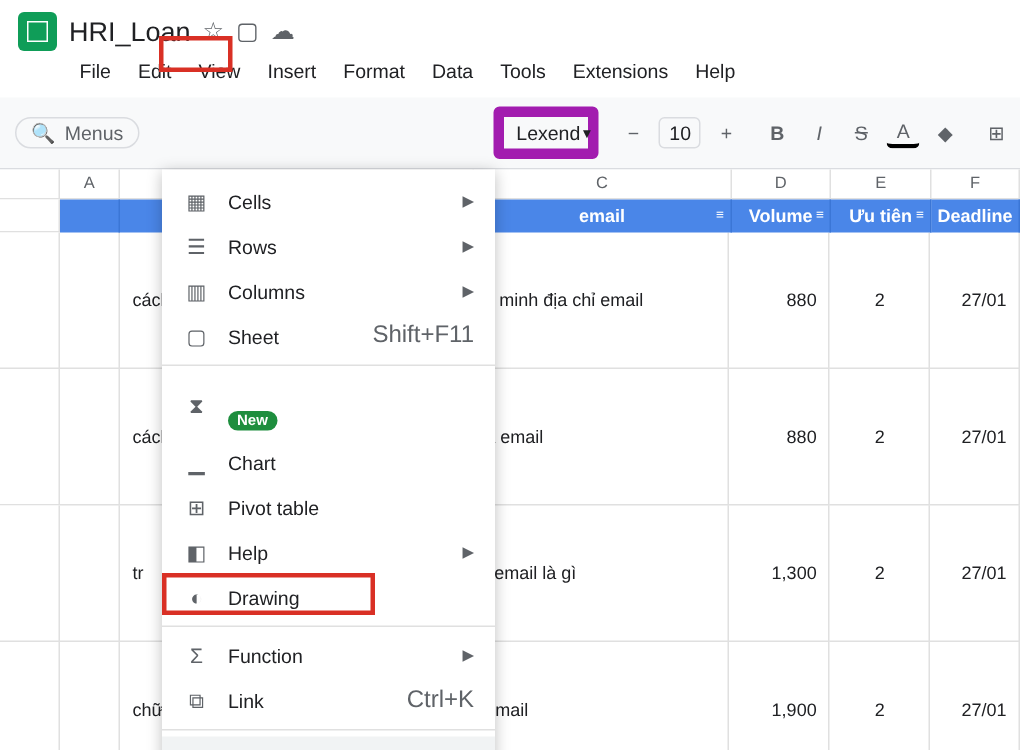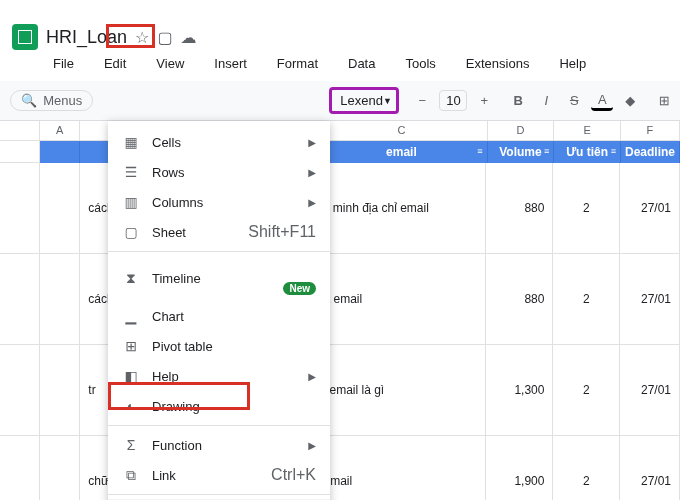--- a/index.html
+++ b/index.html
@@ -1,28 +1,28 @@
 <!DOCTYPE html>
 <html><head>
 <meta charset="utf-8">
 <style>
 * { margin:0; padding:0; box-sizing:border-box; font-family:Arial,sans-serif; }
 body { background:#fff; width:680px; height:500px; overflow:hidden; font-size:13px; color:#202124; }
-.titlebar { display:flex; align-items:center; gap:8px; padding:24px 12px 2px; }
+.titlebar { display:flex; align-items:center; gap:8px; padding:8px 12px 2px; }
 .sheets-logo { width:26px; height:26px; background:#0f9d58; border-radius:4px; position:relative; }
 .sheets-logo::after { content:""; position:absolute; top:6px; left:6px; right:6px; bottom:6px; border:1.5px solid #fff; }
 .doc-title { font-size:18px; color:#202124; }
 .title-icon { color:#5f6368; font-size:16px; cursor:pointer; }
-.menubar { display:flex; gap:16px; padding:0 12px 6px 46px; font-size:13px; }
+.menubar { display:flex; gap:4px; padding:0 12px 6px 46px; font-size:13px; }
 .menubar span { padding:4px 7px; border-radius:4px; cursor:pointer; }
 .toolbar { display:flex; align-items:center; gap:6px; padding:6px 10px; border-bottom:1px solid #dadce0; background:#f8f9fa; }
 .tb-btn { min-width:22px; height:24px; display:flex; align-items:center; justify-content:center; color:#5f6368; cursor:pointer; border-radius:4px; }
 .tb-sep { width:1px; height:20px; background:#dadce0; }
 .menus-pill { display:flex; align-items:center; gap:6px; border:1px solid #dadce0; border-radius:16px; padding:2px 10px; color:#5f6368; font-size:13px; }
-.font-sel { border:3px solid #a21caf; border-radius:4px; padding:3px 8px; min-width:70px; display:flex; align-items:center; justify-content:space-between; font-size:13px; }
+.font-sel { border:7px solid #a21caf; border-radius:4px; padding:3px 8px; min-width:70px; display:flex; align-items:center; justify-content:space-between; font-size:13px; }
 .size-box { border:1px solid #dadce0; border-radius:4px; padding:2px 6px; min-width:28px; text-align:right; font-size:13px; }
 .grid-area { position:relative; }
 .col-headers { display:flex; height:20px; border-bottom:1px solid #e0e0e0; background:#fff; }
 .corner { width:42px; border-right:1px solid #e0e0e0; }
 .colh { border-right:1px solid #e0e0e0; text-align:center; font-size:11px; color:#5f6368; padding-top:3px; position:relative; }
 .colh .flt { position:absolute; right:4px; top:3px; font-size:9px; color:#5f6368; }
 .wA{width:42px}.wB{width:248px}.wC{width:180px}.wD{width:70px}.wE{width:70px}.wF{width:62px}
 .hdr-row { display:flex; height:22px; }
 .hdr-cell { background:#4a86e8; color:#fff; font-weight:600; font-size:12px; display:flex; align-items:center; justify-content:center; border-right:1px solid #3b76d6; position:relative; }
 .hdr-cell .flt { position:absolute; right:4px; top:5px; font-size:9px; }
@@ -184,21 +184,20 @@
         <span class="dd-arrow">▶</span>
       </div>
     <div class="dd-item">
         <span class="dd-ic">▢</span>
         <span class="dd-label">Sheet</span>
         <span class="dd-short">Shift+F11</span>
       </div>
     <div class="dd-sep"></div>
     <div class="dd-item">
         <span class="dd-ic">⧗</span>
-        <span class="dd-label">Timeline</span>
         <span class="new-badge">New</span>
       </div>
     <div class="dd-item">
         <span class="dd-ic">▁</span>
         <span class="dd-label">Chart</span>
       </div>
     <div class="dd-item">
         <span class="dd-ic">⊞</span>
         <span class="dd-label">Pivot table</span>
       </div>

